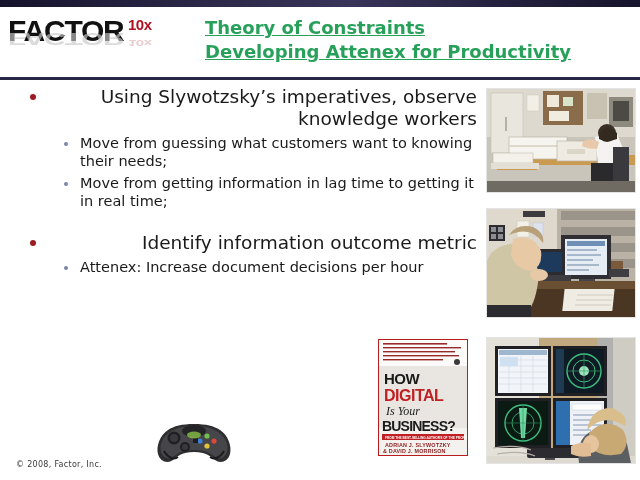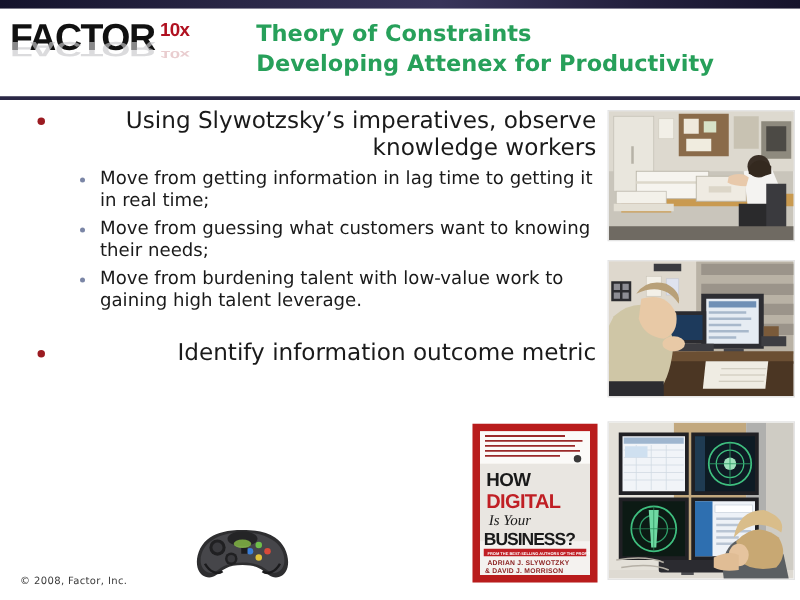--- a/index.html
+++ b/index.html
@@ -106,20 +106,21 @@
     top: 16px;
     width: 430px;
   }
   .title-line {
     font-family: "DejaVu Sans", sans-serif;
     font-weight: bold;
     font-size: 18px;
     line-height: 24px;
     color: #27a05a;
     white-space: nowrap;
+    text-decoration: underline;
   }
 
   
   .body-area {
     position: absolute;
     left: 22px;
     top: 86px;
     width: 455px;
   }
   .bullet-l1 {
@@ -176,21 +177,21 @@
   .photo svg { display: block; width: 100%; height: 100%; }
 
   
   .book {
     position: absolute;
     left: 378px;
     top: 339px;
     width: 88px;
     height: 115px;
     background: #f2f0ee;
-    border: 6px solid #b91c1c;
+    border: 1px solid #b91c1c;
     overflow: hidden;
   }
   .book svg { display: block; width: 100%; height: 100%; }
 
   
   .controller {
     position: absolute;
     left: 152px;
     top: 418px;
     width: 84px;
@@ -229,25 +230,25 @@
 
   <div class="title-block">
     <div class="title-line">Theory of Constraints</div>
     <div class="title-line">Developing Attenex for Productivity</div>
   </div>
 
   <div class="header-rule"></div>
 
   <div class="body-area">
     <div class="bullet-l1">Using Slywotzsky’s imperatives, observe knowledge workers</div>
+    <div class="bullet-l2">Move from guessing what customers want to knowing their needs;</div>
     <div class="bullet-l2">Move from getting information in lag time to getting it in real time;</div>
-    <div class="bullet-l2">Move from guessing what customers want to knowing their needs;</div>
-    <div class="bullet-l2">Move from burdening talent with low-value work to gaining high talent leverage.</div>
     <div class="gap-lg"></div>
     <div class="bullet-l1">Identify information outcome metric</div>
+    <div class="bullet-l2">Attenex: Increase document decisions per hour</div>
     <div class="gap-lg"></div>
     <div class="gap-lg"></div>
   </div>
 
   <div class="photo" id="photo-1">
     <svg viewBox="0 0 148 103" preserveAspectRatio="none">
       <rect x="0" y="0" width="148" height="103" fill="#c9c5bb"></rect>
       <rect x="0" y="0" width="148" height="48" fill="#ddd9cf"></rect>
       <rect x="4" y="4" width="32" height="60" fill="#e9e6dd" stroke="#c3bfb4" stroke-width="0.6"></rect>
       <rect x="18" y="28" width="2" height="14" fill="#b6b2a7"></rect>

